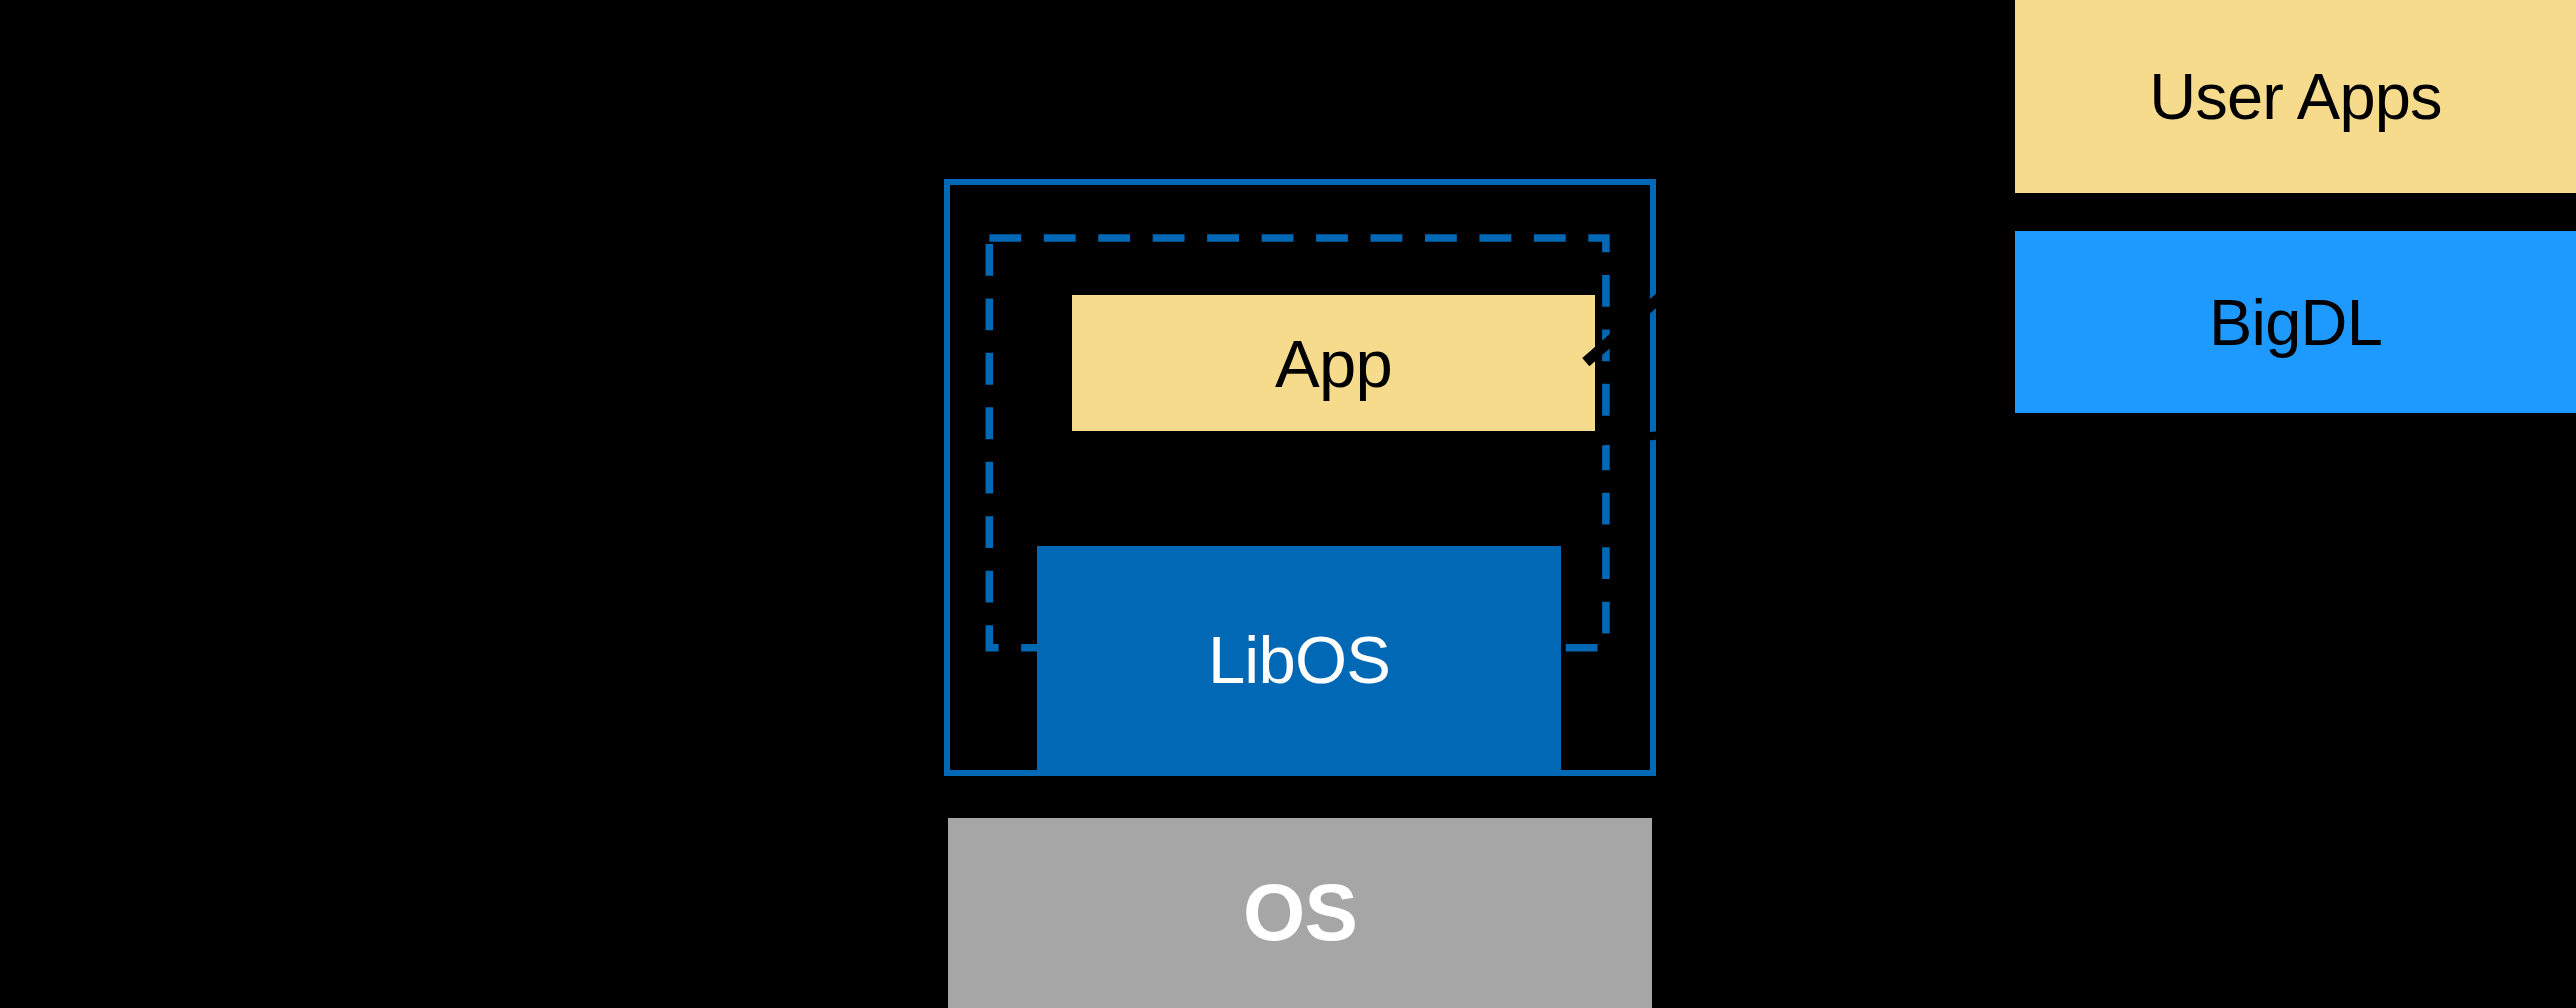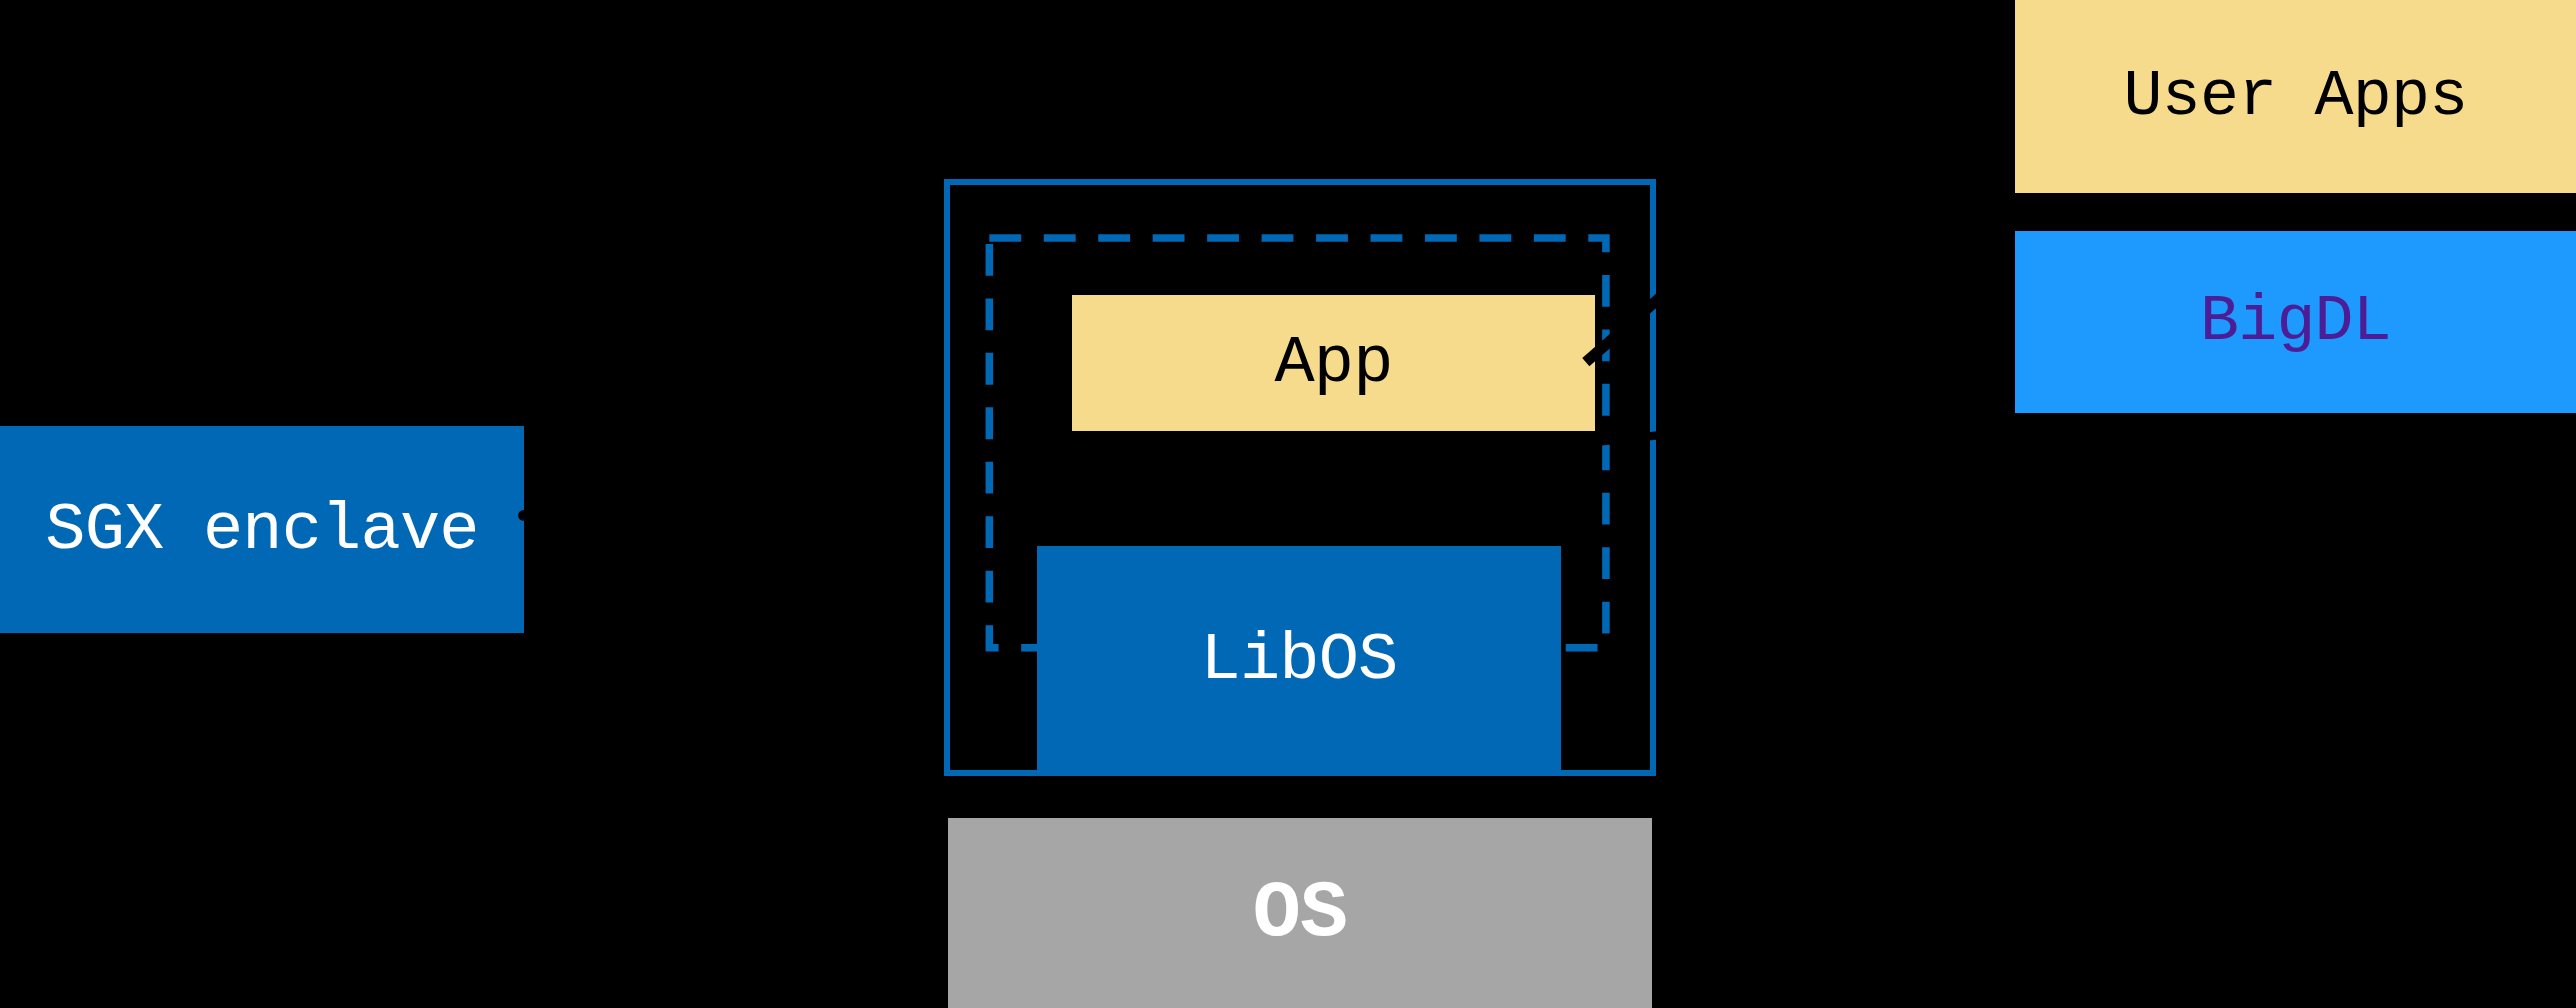--- a/index.html
+++ b/index.html
@@ -15,21 +15,20 @@
     overflow: hidden;
     font-family: "Liberation Sans", sans-serif;
   }
   .box {
     position: absolute;
     display: flex;
     align-items: center;
     justify-content: center;
     text-align: center;
     letter-spacing: -0.8px;
-    font-family: Liberation Mono, monospace;
   }
   .label {
     white-space: nowrap;
   }
   
   #sgx-box {
     left: 0px; top: 426px; width: 524px; height: 207px;
     background: #0068B5;
     color: #FFFFFF;
     font-size: 67px;
@@ -71,38 +70,35 @@
   
   #user-apps-box {
     left: 2015px; top: 0px; width: 561px; height: 193px;
     background: #F7DB8C;
     color: #000000;
     font-size: 65px;
   }
   #bigdl-box {
     left: 2015px; top: 231px; width: 561px; height: 182px;
     background: #1E9AFF;
-    color: #4c1d95;
+    color: #000000;
     font-size: 65px;
   }
   #spark-box {
     left: 2015px; top: 488px; width: 561px; height: 182px;
     background: #BEBEBE;
     color: #FFFFFF;
     font-size: 65px;
   }
 </style>
 </head>
 <body>
 
 <div id="canvas">
 
-  <div class="box" id="sgx-box">
-    <span class="label">SGX enclave</span>
-  </div>
 
   <div id="enclave-outer"></div>
 
   <svg class="overlay" viewBox="0 0 3075 1204">
     <rect x="1181" y="284" width="736" height="489" fill="none" stroke="#0068B5" stroke-width="9" stroke-dasharray="38 27"></rect>
   </svg>
 
   <div class="box" id="app-box">
     <span class="label">App</span>
   </div>

